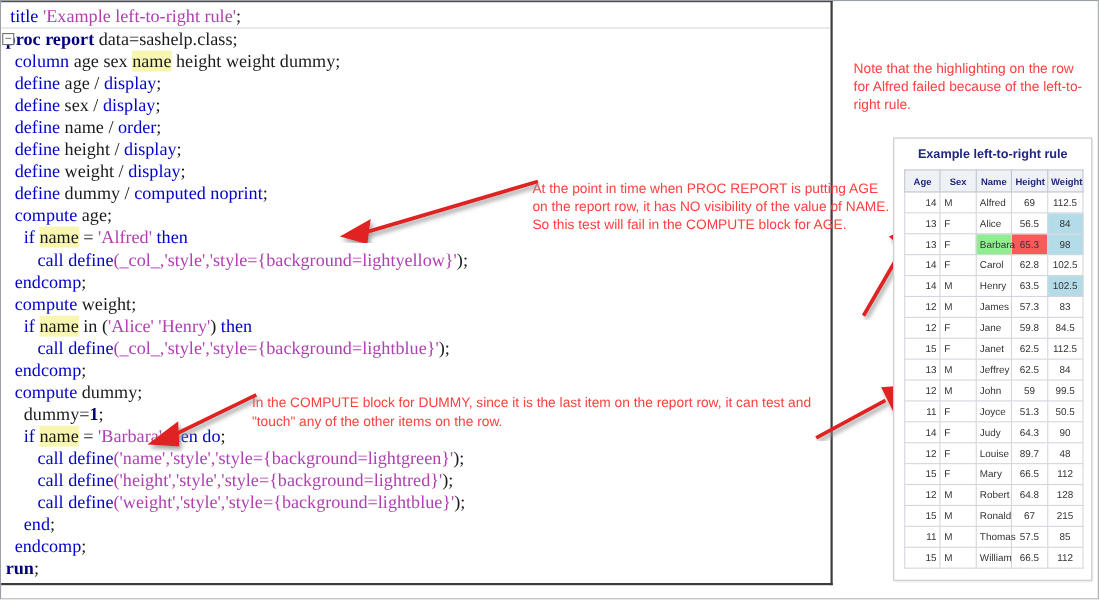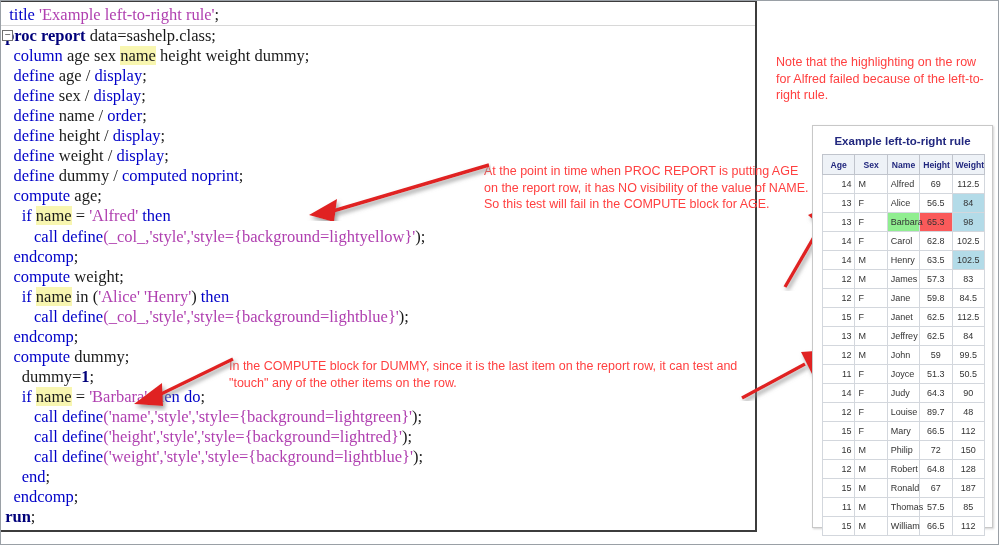--- a/index.html
+++ b/index.html
@@ -280,39 +280,32 @@
             <td class="c-weight">48</td>
           </tr>
           <tr>
             <td class="c-age">15</td>
             <td class="c-sex">F</td>
             <td class="c-name">Mary</td>
             <td class="c-height">66.5</td>
             <td class="c-weight">112</td>
           </tr>
           <tr>
-            <td class="c-age">16</td>
-            <td class="c-sex">M</td>
-            <td class="c-name">Philip</td>
-            <td class="c-height">72</td>
-            <td class="c-weight">150</td>
-          </tr>
-          <tr>
             <td class="c-age">12</td>
             <td class="c-sex">M</td>
             <td class="c-name">Robert</td>
             <td class="c-height">64.8</td>
             <td class="c-weight">128</td>
           </tr>
           <tr>
             <td class="c-age">15</td>
             <td class="c-sex">M</td>
             <td class="c-name">Ronald</td>
             <td class="c-height">67</td>
-            <td class="c-weight">187</td>
+            <td class="c-weight">215</td>
           </tr>
           <tr>
             <td class="c-age">11</td>
             <td class="c-sex">M</td>
             <td class="c-name">Thomas</td>
             <td class="c-height">57.5</td>
             <td class="c-weight">85</td>
           </tr>
           <tr>
             <td class="c-age">15</td>

